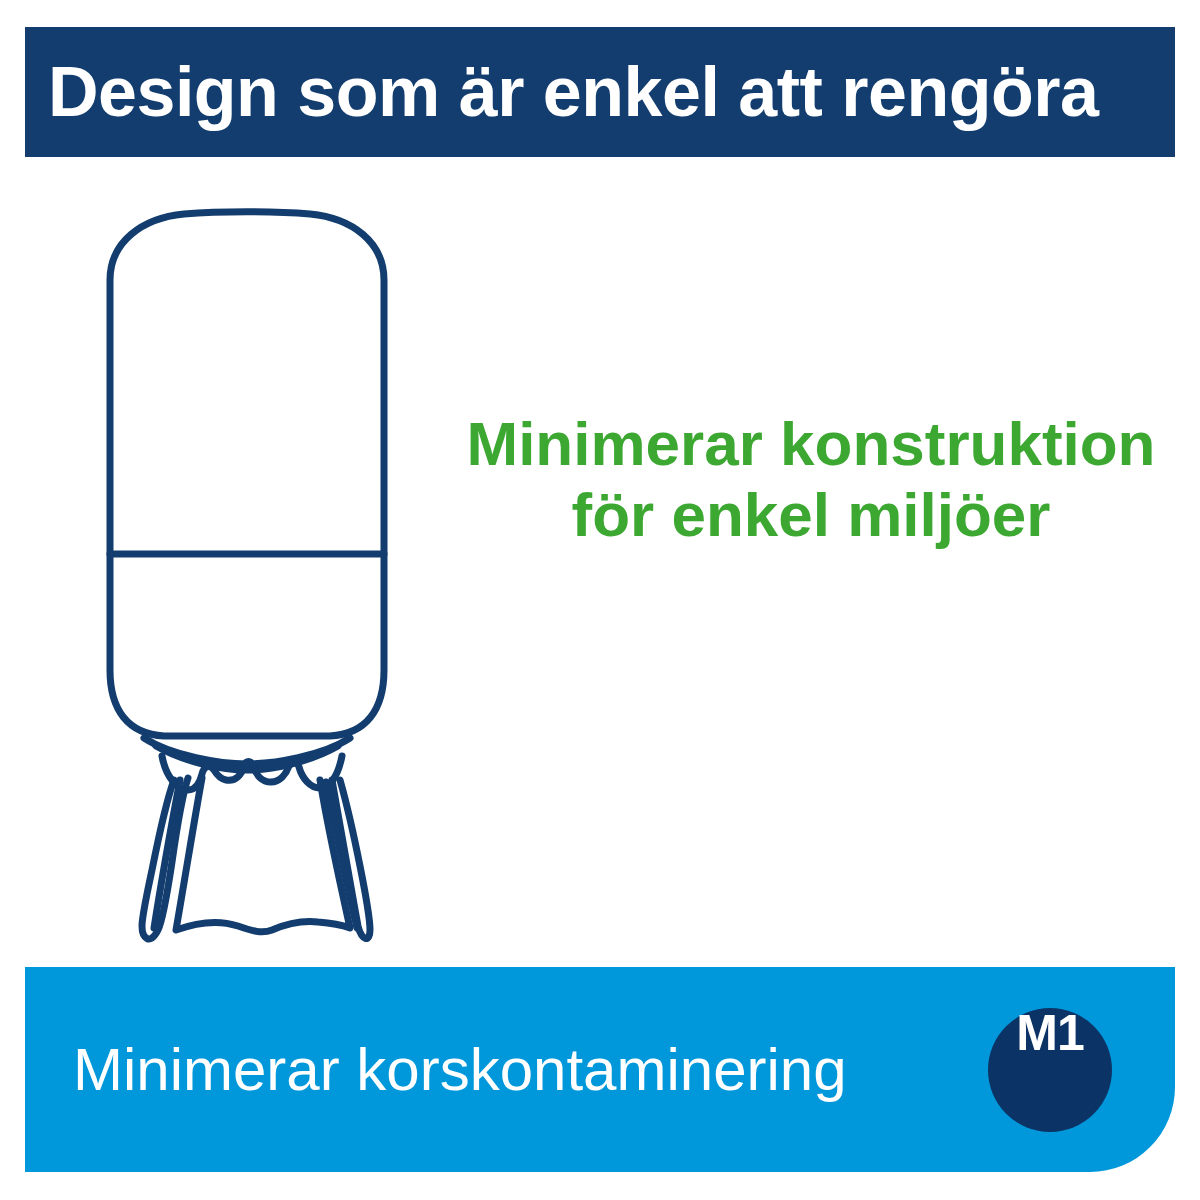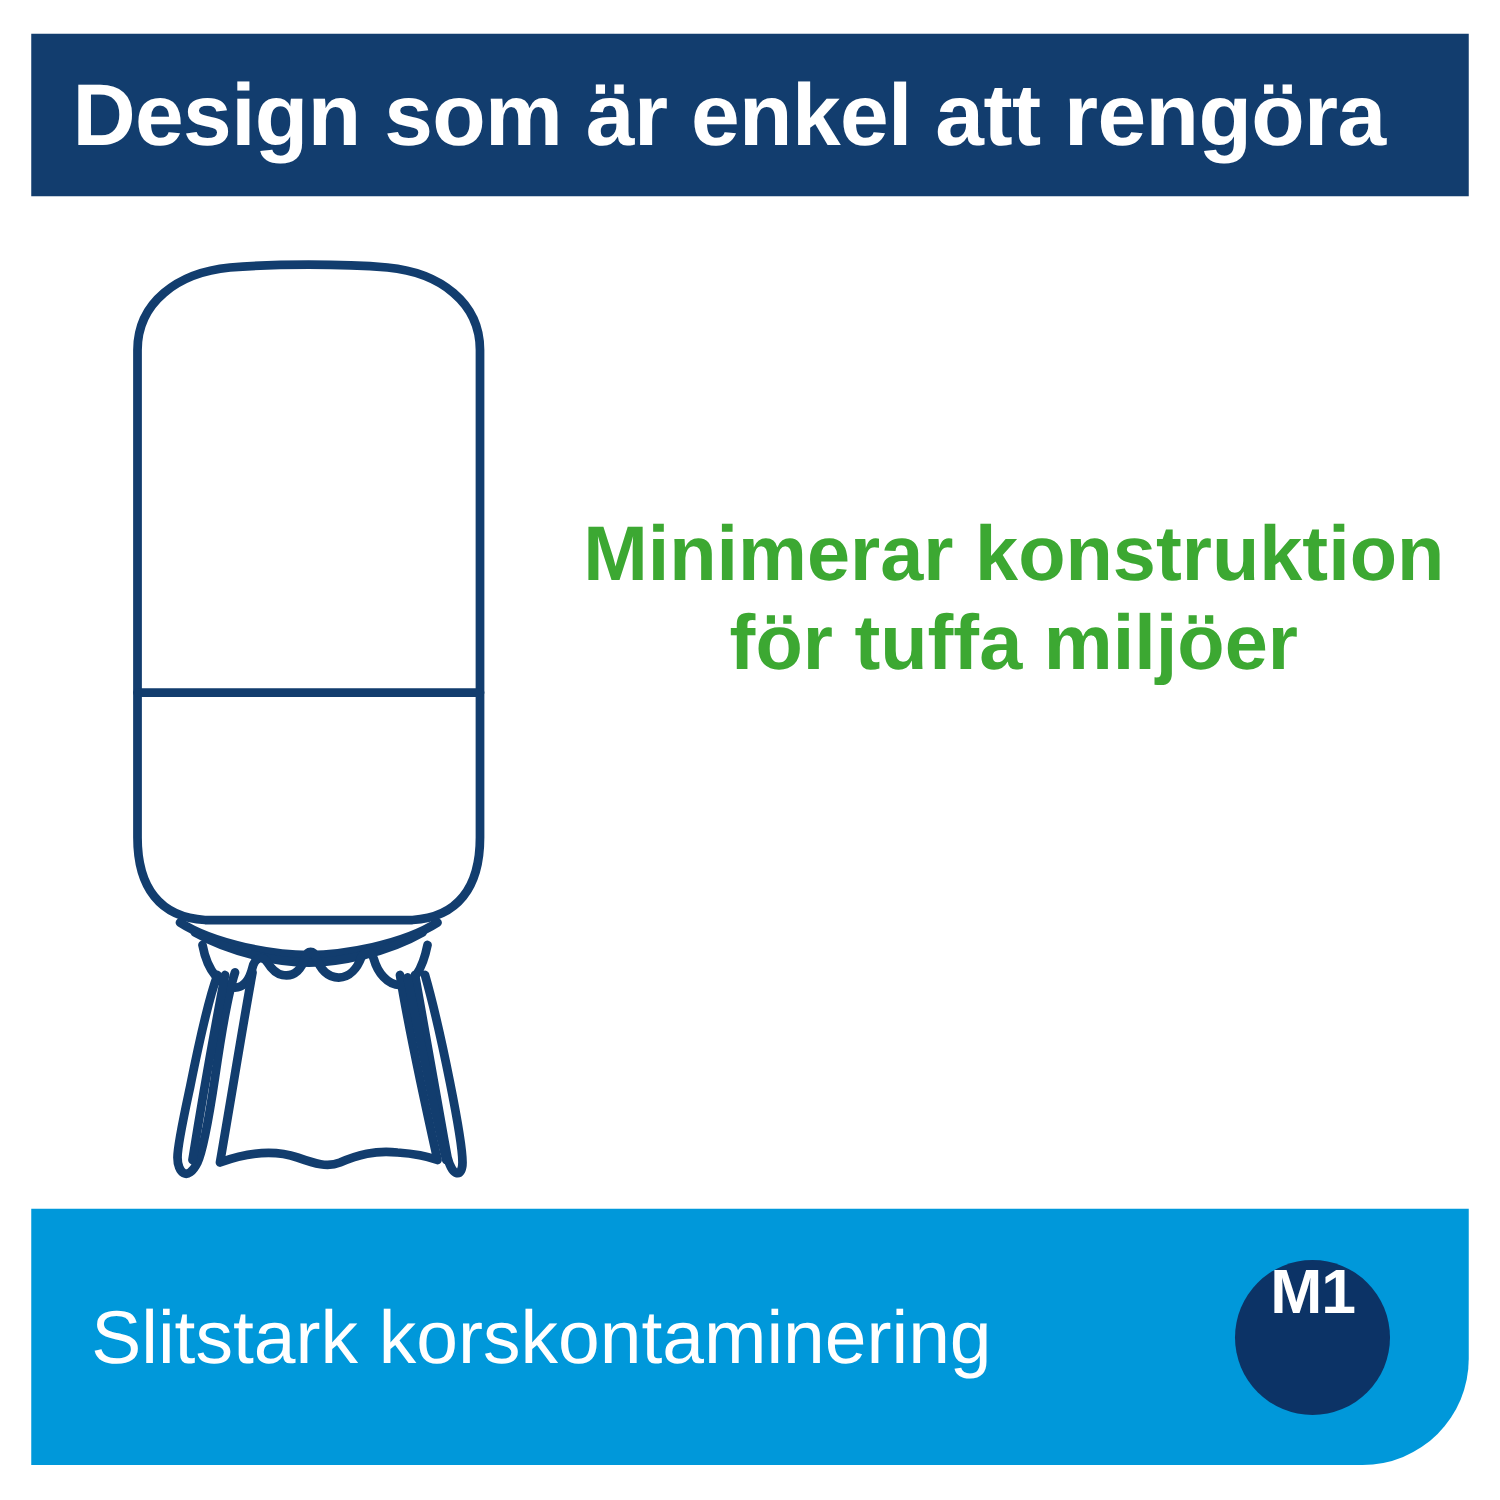--- a/index.html
+++ b/index.html
@@ -34,21 +34,21 @@
     background: #123D6E;
     display: flex;
     align-items: center;
   }
   .header-title {
     color: #ffffff;
     font-size: 70px;
     font-weight: bold;
     line-height: 1;
     letter-spacing: -0.5px;
-    padding-left: 33px;
+    padding-left: 23px;
     white-space: nowrap;
   }
 
   
   .green-block {
     position: absolute;
     left: 455px;
     top: 408px;
     width: 712px;
     text-align: center;
@@ -181,23 +181,23 @@
         <path d="M 246 592 C 254 632 266 692 277 738"></path>
 
         <path d="M 100 590 C 92 632 80 700 74 738"></path>
 
       </g>
     </svg>
   </div>
 
   <div class="green-block">
     <span class="green-line">Minimerar konstruktion</span>
-    <span class="green-line">för tuffa miljöer</span>
+    <span class="green-line">för enkel miljöer</span>
   </div>
 
   <div class="footer-bar">
-    <div class="footer-text">Slitstark korskontaminering</div>
+    <div class="footer-text">Minimerar korskontaminering</div>
     <div class="footer-badge">
       <span class="footer-badge-label">M1</span>
     </div>
   </div>
 
 </div>
 
 </body></html>

